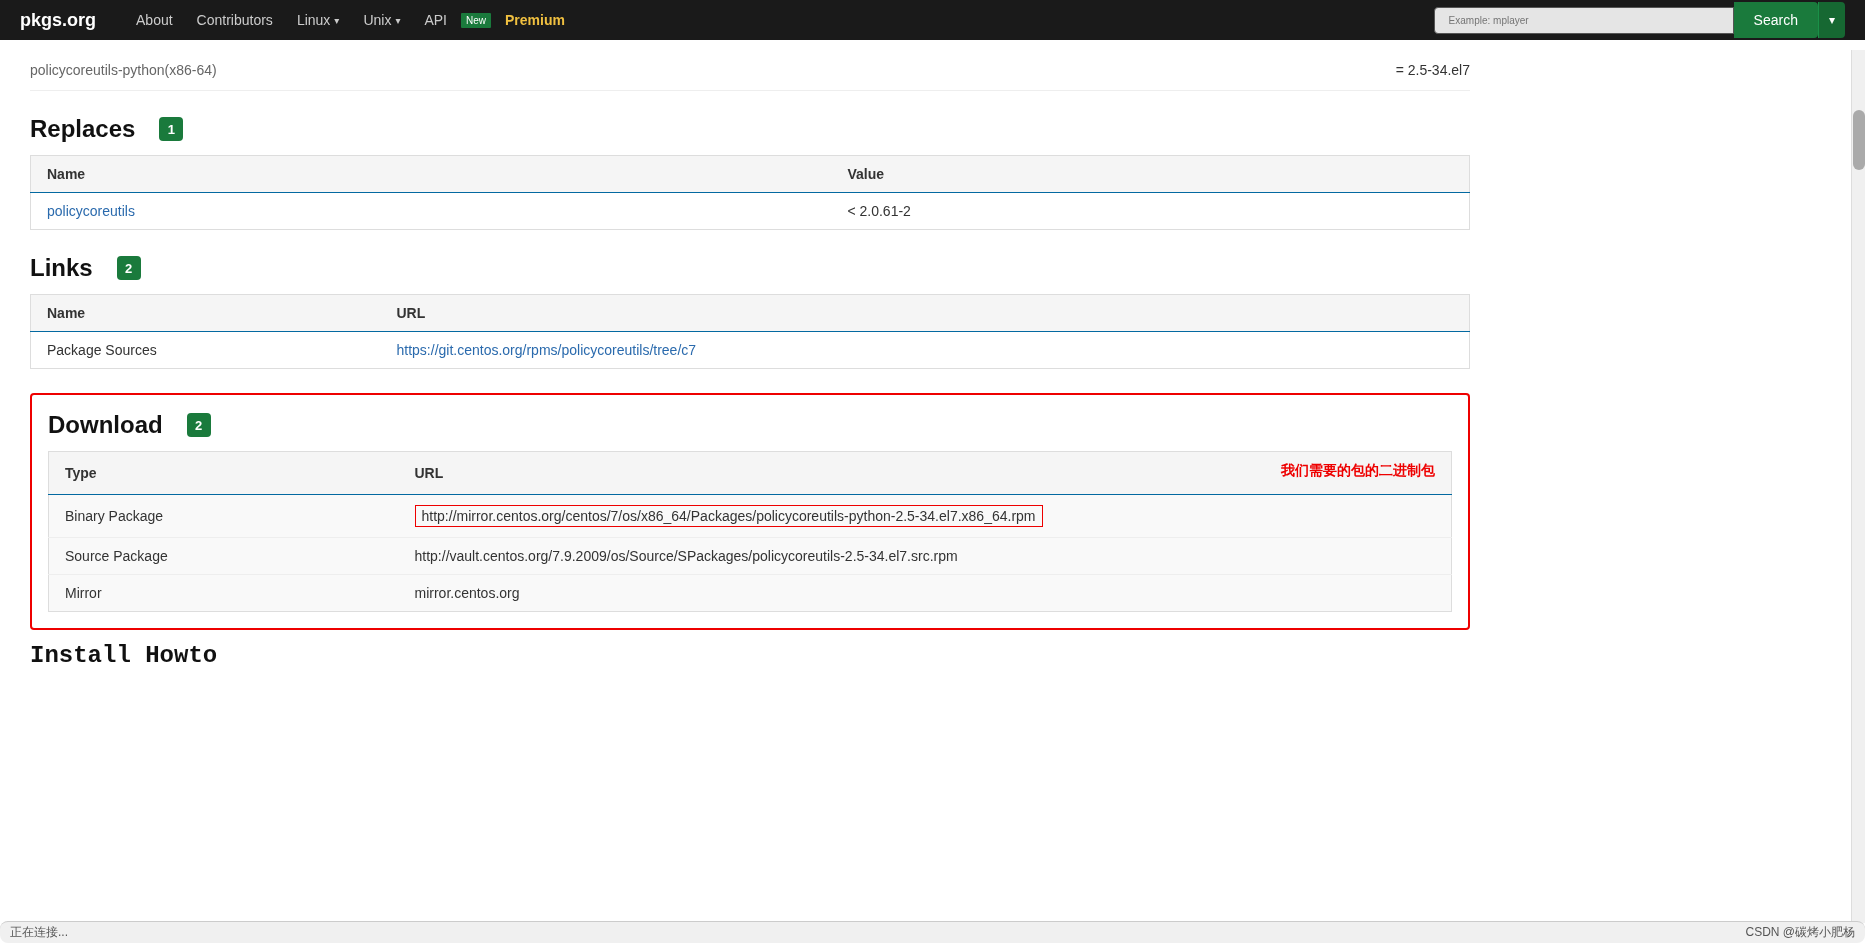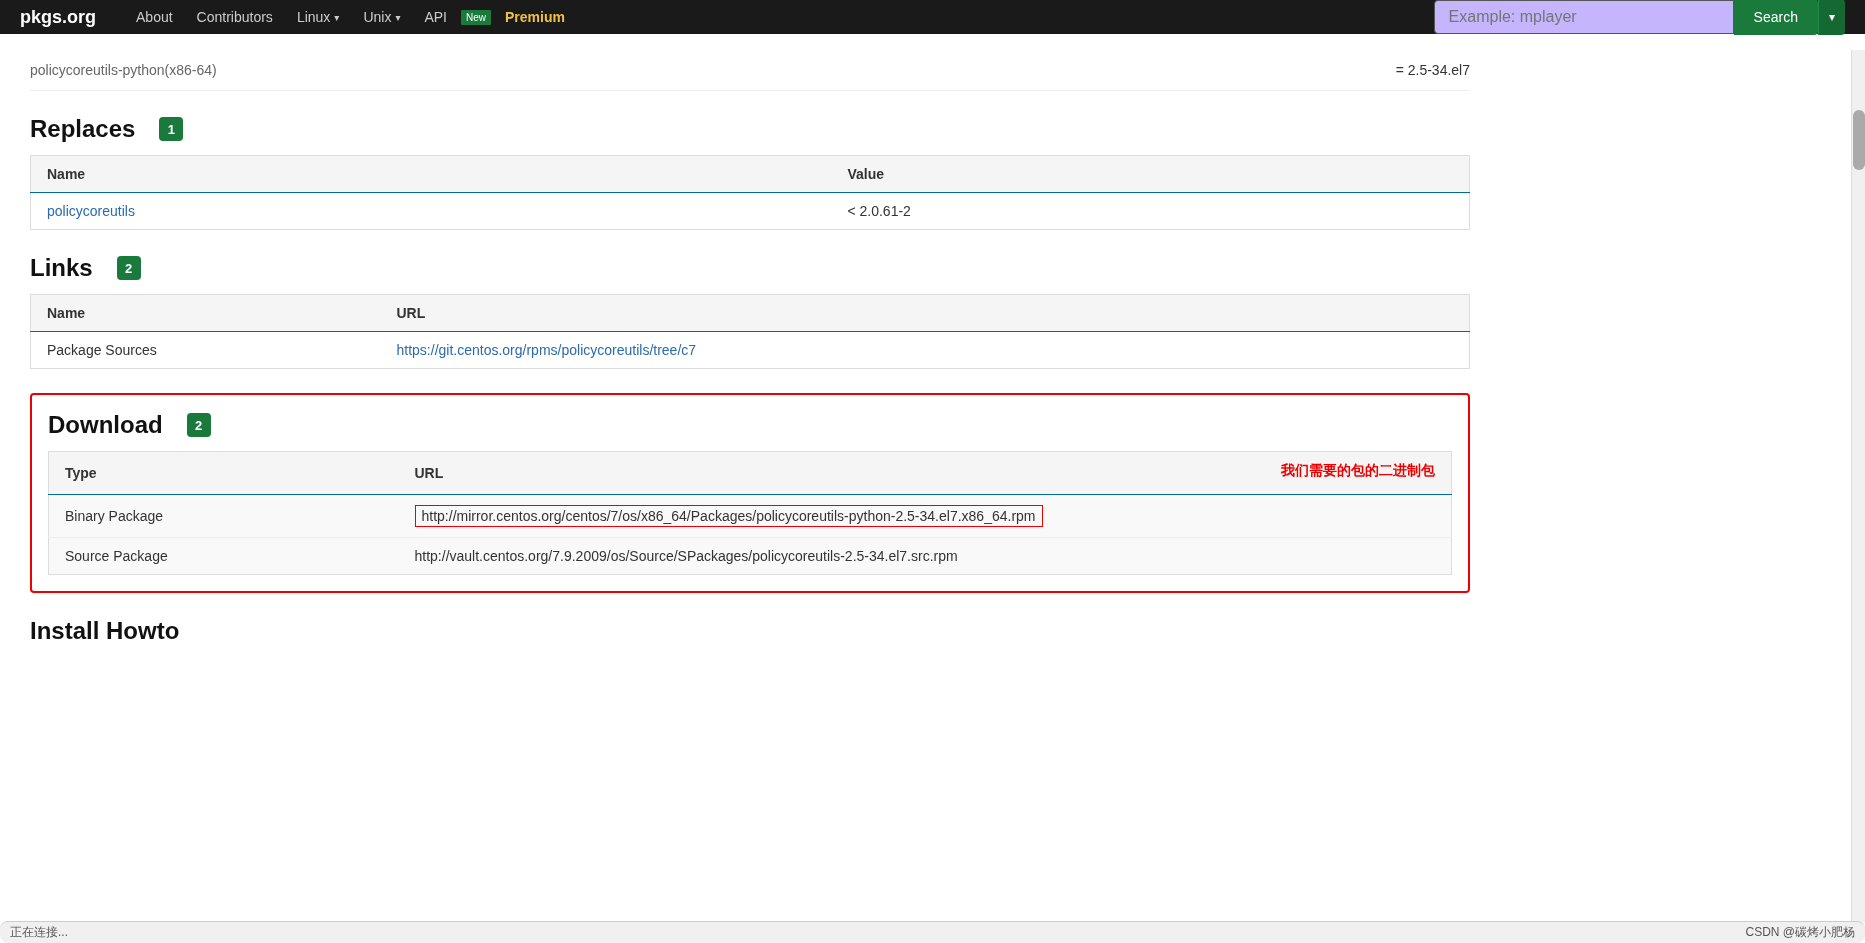--- a/index.html
+++ b/index.html
@@ -5,21 +5,21 @@
     * { box-sizing: border-box; margin: 0; padding: 0; }
     body { font-family: -apple-system, BlinkMacSystemFont, 'Segoe UI', Arial, sans-serif; font-size: 14px; background: #fff; color: #333; }
 
     
     .navbar {
       background: #1a1a1a;
       color: #fff;
       display: flex;
       align-items: center;
       padding: 0 20px;
-      height: 34px;
+      height: 40px;
       position: fixed;
       top: 0; left: 0; right: 0;
       z-index: 100;
     }
     .navbar-brand {
       font-size: 18px;
       font-weight: bold;
       color: #fff;
       margin-right: 30px;
       text-decoration: none;
@@ -57,22 +57,22 @@
       margin-left: 4px;
     }
     .navbar-search {
       display: flex;
       align-items: center;
       gap: 0;
     }
     .search-input {
       padding: 7px 14px;
       border: 1px solid #555;
-      background: #c4b5fd;
-      font-size: 16px;
+      background: #e5e5e5;
+      font-size: 10px;
       color: #666;
       width: 300px;
       border-radius: 4px 0 0 4px;
       outline: none;
     }
     .search-btn {
       background: #1a7a3c;
       color: #fff;
       border: none;
       padding: 7px 20px;
@@ -199,21 +199,22 @@
     
     .annotation-text {
       color: #e00;
       font-size: 14px;
       text-align: right;
       margin-bottom: 4px;
     }
 
     
     .install-section {
-      margin-top: 24px;
+      margin-top: 12px;
+      font-family: Liberation Mono, monospace;
     }
 
     
     .status-bar {
       position: fixed;
       bottom: 0; left: 0; right: 0;
       background: #f0f0f0;
       border-top: 1px solid #ccc;
       padding: 2px 10px;
       font-size: 12px;
@@ -339,20 +340,24 @@
         <tr style="background:#f9f9f9;">
           <td>Binary Package</td>
           <td>
             <span class="highlighted-url" style="cursor:pointer;">http://mirror.centos.org/centos/7/os/x86_64/Packages/policycoreutils-python-2.5-34.el7.x86_64.rpm</span>
           </td>
         </tr>
         <tr>
           <td>Source Package</td>
           <td>http://vault.centos.org/7.9.2009/os/Source/SPackages/policycoreutils-2.5-34.el7.src.rpm</td>
         </tr>
+        <tr style="background:#f9f9f9;">
+          <td>Mirror</td>
+          <td>mirror.centos.org</td>
+        </tr>
       </tbody>
     </table>
   </div>
 
   <div class="install-section">
     <div class="section-title">
       <span>Install Howto</span>
     </div>
   </div>
 

